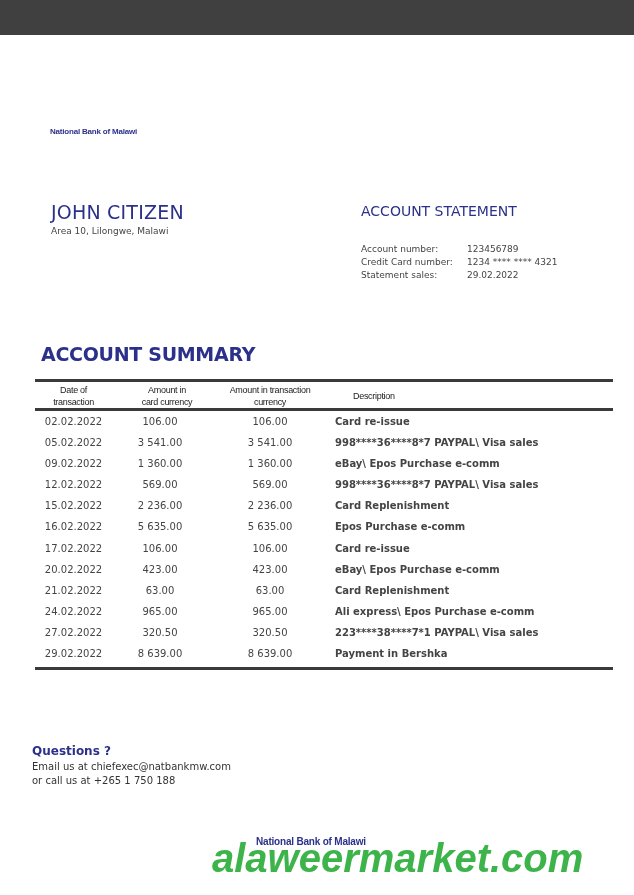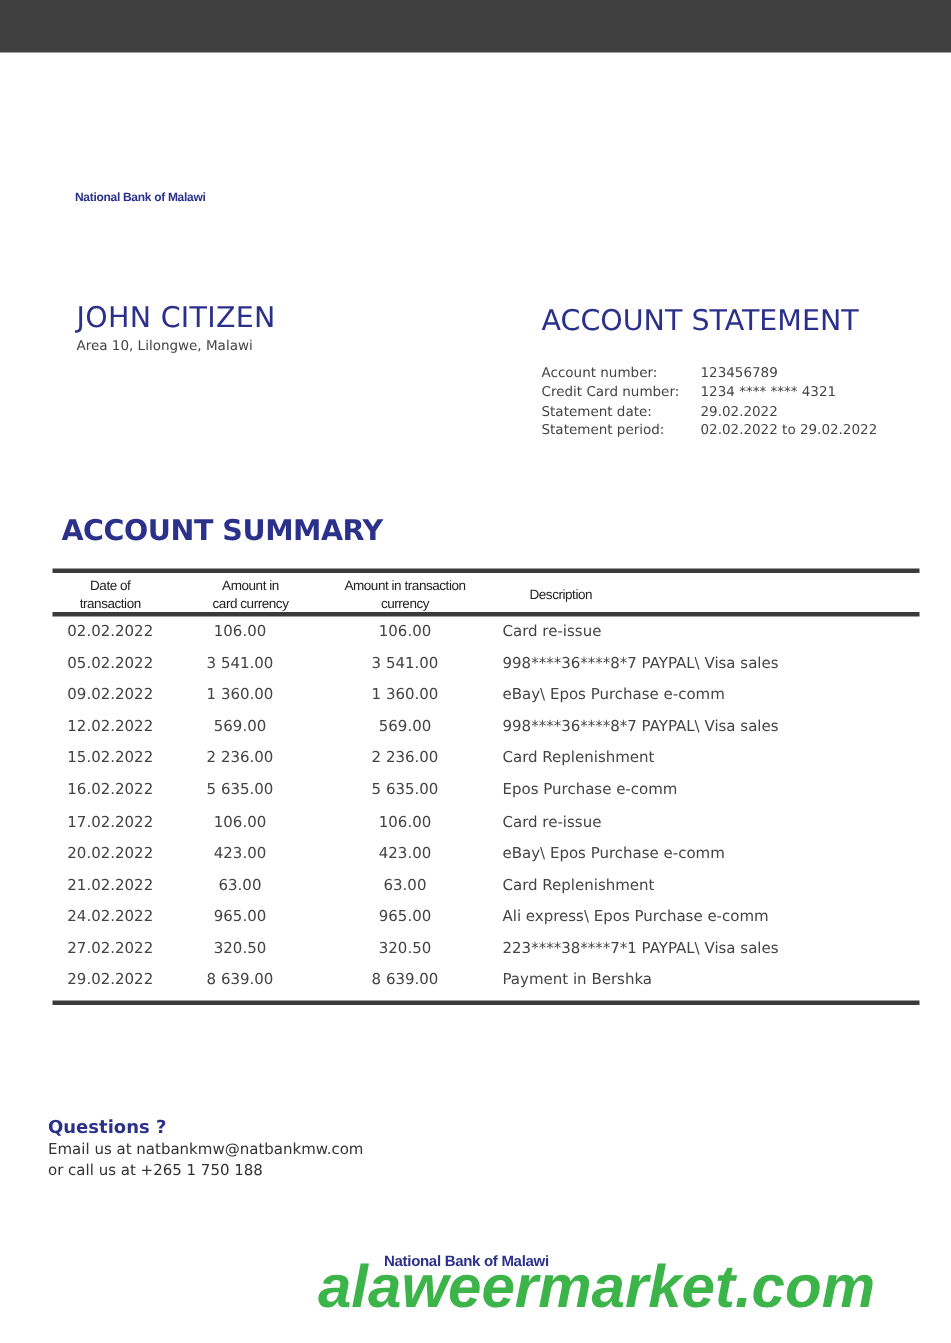--- a/index.html
+++ b/index.html
@@ -12,21 +12,21 @@
 
   .logo { position: absolute; left: 50px; top: 80px; width: 110px; height: 60px; }
   .logo-mark { position: absolute; left: 14px; top: 0; font-family: "Liberation Sans", sans-serif; font-weight: bold;
     font-size: 50px; line-height: 46px; color: #2b318a; letter-spacing: -6px; }
   .logo-text { position: absolute; left: 0; top: 47px; font-family: "Liberation Sans", sans-serif; font-weight: bold;
     font-size: 8px; color: #2b318a; white-space: nowrap; letter-spacing: -0.2px; }
 
   .cust-name { position: absolute; left: 51px; top: 201px; font-size: 19px; color: #2b318a; letter-spacing: 0.2px; }
   .cust-addr { position: absolute; left: 51px; top: 226px; font-size: 9px; color: #444; text-align: center; }
 
-  .stmt-title { position: absolute; left: 361px; top: 203px; font-size: 19px; color: #2b318a; }
+  .stmt-title { position: absolute; left: 361px; top: 203px; font-size: 14px; color: #2b318a; }
   .stmt-info { position: absolute; left: 361px; top: 227px; font-size: 9px; color: #444; margin-top: 16px; }
   .stmt-row { height: 12.8px; line-height: 12.8px; white-space: nowrap; }
   .stmt-label { display: inline-block; width: 106px; }
   .stmt-val { display: inline-block; }
 
   .summary-title { position: absolute; left: 41px; top: 343px; font-size: 19px; font-weight: bold; color: #2b318a; letter-spacing: -0.3px; }
 
   .tbl { position: absolute; left: 35px; top: 379px; width: 578px; }
   .rule { height: 3px; background: #3a3a3a; }
   .thead { position: relative; height: 26px; font-family: "Liberation Sans", sans-serif; font-weight: normal; font-size: 9px; color: #222; }
@@ -34,21 +34,21 @@
   .th.c0 { left: 0; width: 77px; }
   .th.c1 { left: 92px; width: 80px; }
   .th.c2 { left: 175px; width: 120px; }
   .th.c3 { left: 318px; top: 8px; text-align: left; }
   .tbody { position: relative; }
   .tr { position: relative; height: 21.1px; font-size: 10px; color: #444; line-height: 21px; }
   .td { position: absolute; top: 0; white-space: nowrap; }
   .td.c0 { left: 0; width: 77px; text-align: center; }
   .td.c1 { left: 80px; width: 90px; text-align: center; }
   .td.c2 { left: 175px; width: 120px; text-align: center; }
-  .td.c3 { left: 300px; text-align: left; }
+  .td.c3 { left: 300px; text-align: left; font-weight: bold; }
   .endrule { height: 3px; background: #3a3a3a; margin-top: 3px; }
 
   .questions { position: absolute; left: 32px; top: 744px; font-size: 12px; font-weight: bold; color: #2b318a; }
   .contact { position: absolute; left: 32px; top: 760px; font-size: 10px; color: #333; line-height: 14px; }
 
   .footer-bank { position: absolute; left: 256px; top: 836px; font-family: "Liberation Sans", sans-serif; font-weight: bold; font-size: 10px; color: #2b318a; letter-spacing: -0.2px; }
   .watermark { position: absolute; left: 212px; top: 836px; font-family: "Liberation Sans", sans-serif; font-weight: bold;
     font-size: 40px; color: #3cb44a; letter-spacing: 0px; white-space: nowrap; font-style: italic; }
 </style>
 </head>
@@ -67,24 +67,21 @@
 
 <div class="stmt-title">ACCOUNT STATEMENT</div>
 <div class="stmt-info">
   <div class="stmt-row">
     <span class="stmt-label">Account number:</span><span class="stmt-val">123456789</span>
   </div>
   <div class="stmt-row">
     <span class="stmt-label">Credit Card number:</span><span class="stmt-val">1234 **** **** 4321</span>
   </div>
   <div class="stmt-row">
-    <span class="stmt-label">Statement date:</span><span class="stmt-val">29.02.2022</span>
-  </div>
-  <div class="stmt-row">
-    <span class="stmt-label">Statement period:</span><span class="stmt-val">02.02.2022 to 29.02.2022</span>
+    <span class="stmt-label">Statement sales:</span><span class="stmt-val">29.02.2022</span>
   </div>
 </div>
 
 <div class="summary-title">ACCOUNT SUMMARY</div>
 
 <div class="tbl">
   <div class="rule"></div>
   <div class="thead">
     <div class="th c0">
       <div>Date of</div>
@@ -173,18 +170,18 @@
         <div class="td c1">8 639.00</div>
         <div class="td c2">8 639.00</div>
         <div class="td c3">Payment in Bershka</div>
       </div>
     </div>
   <div class="endrule"></div>
 </div>
 
 <div class="questions">Questions ?</div>
 <div class="contact">
-  <div>Email us at natbankmw@natbankmw.com</div>
+  <div>Email us at chiefexec@natbankmw.com</div>
   <div>or call us at +265 1 750 188</div>
 </div>
 
 <div class="footer-bank">National Bank of Malawi</div>
 <div class="watermark">alaweermarket.com</div>
 
 </body></html>

